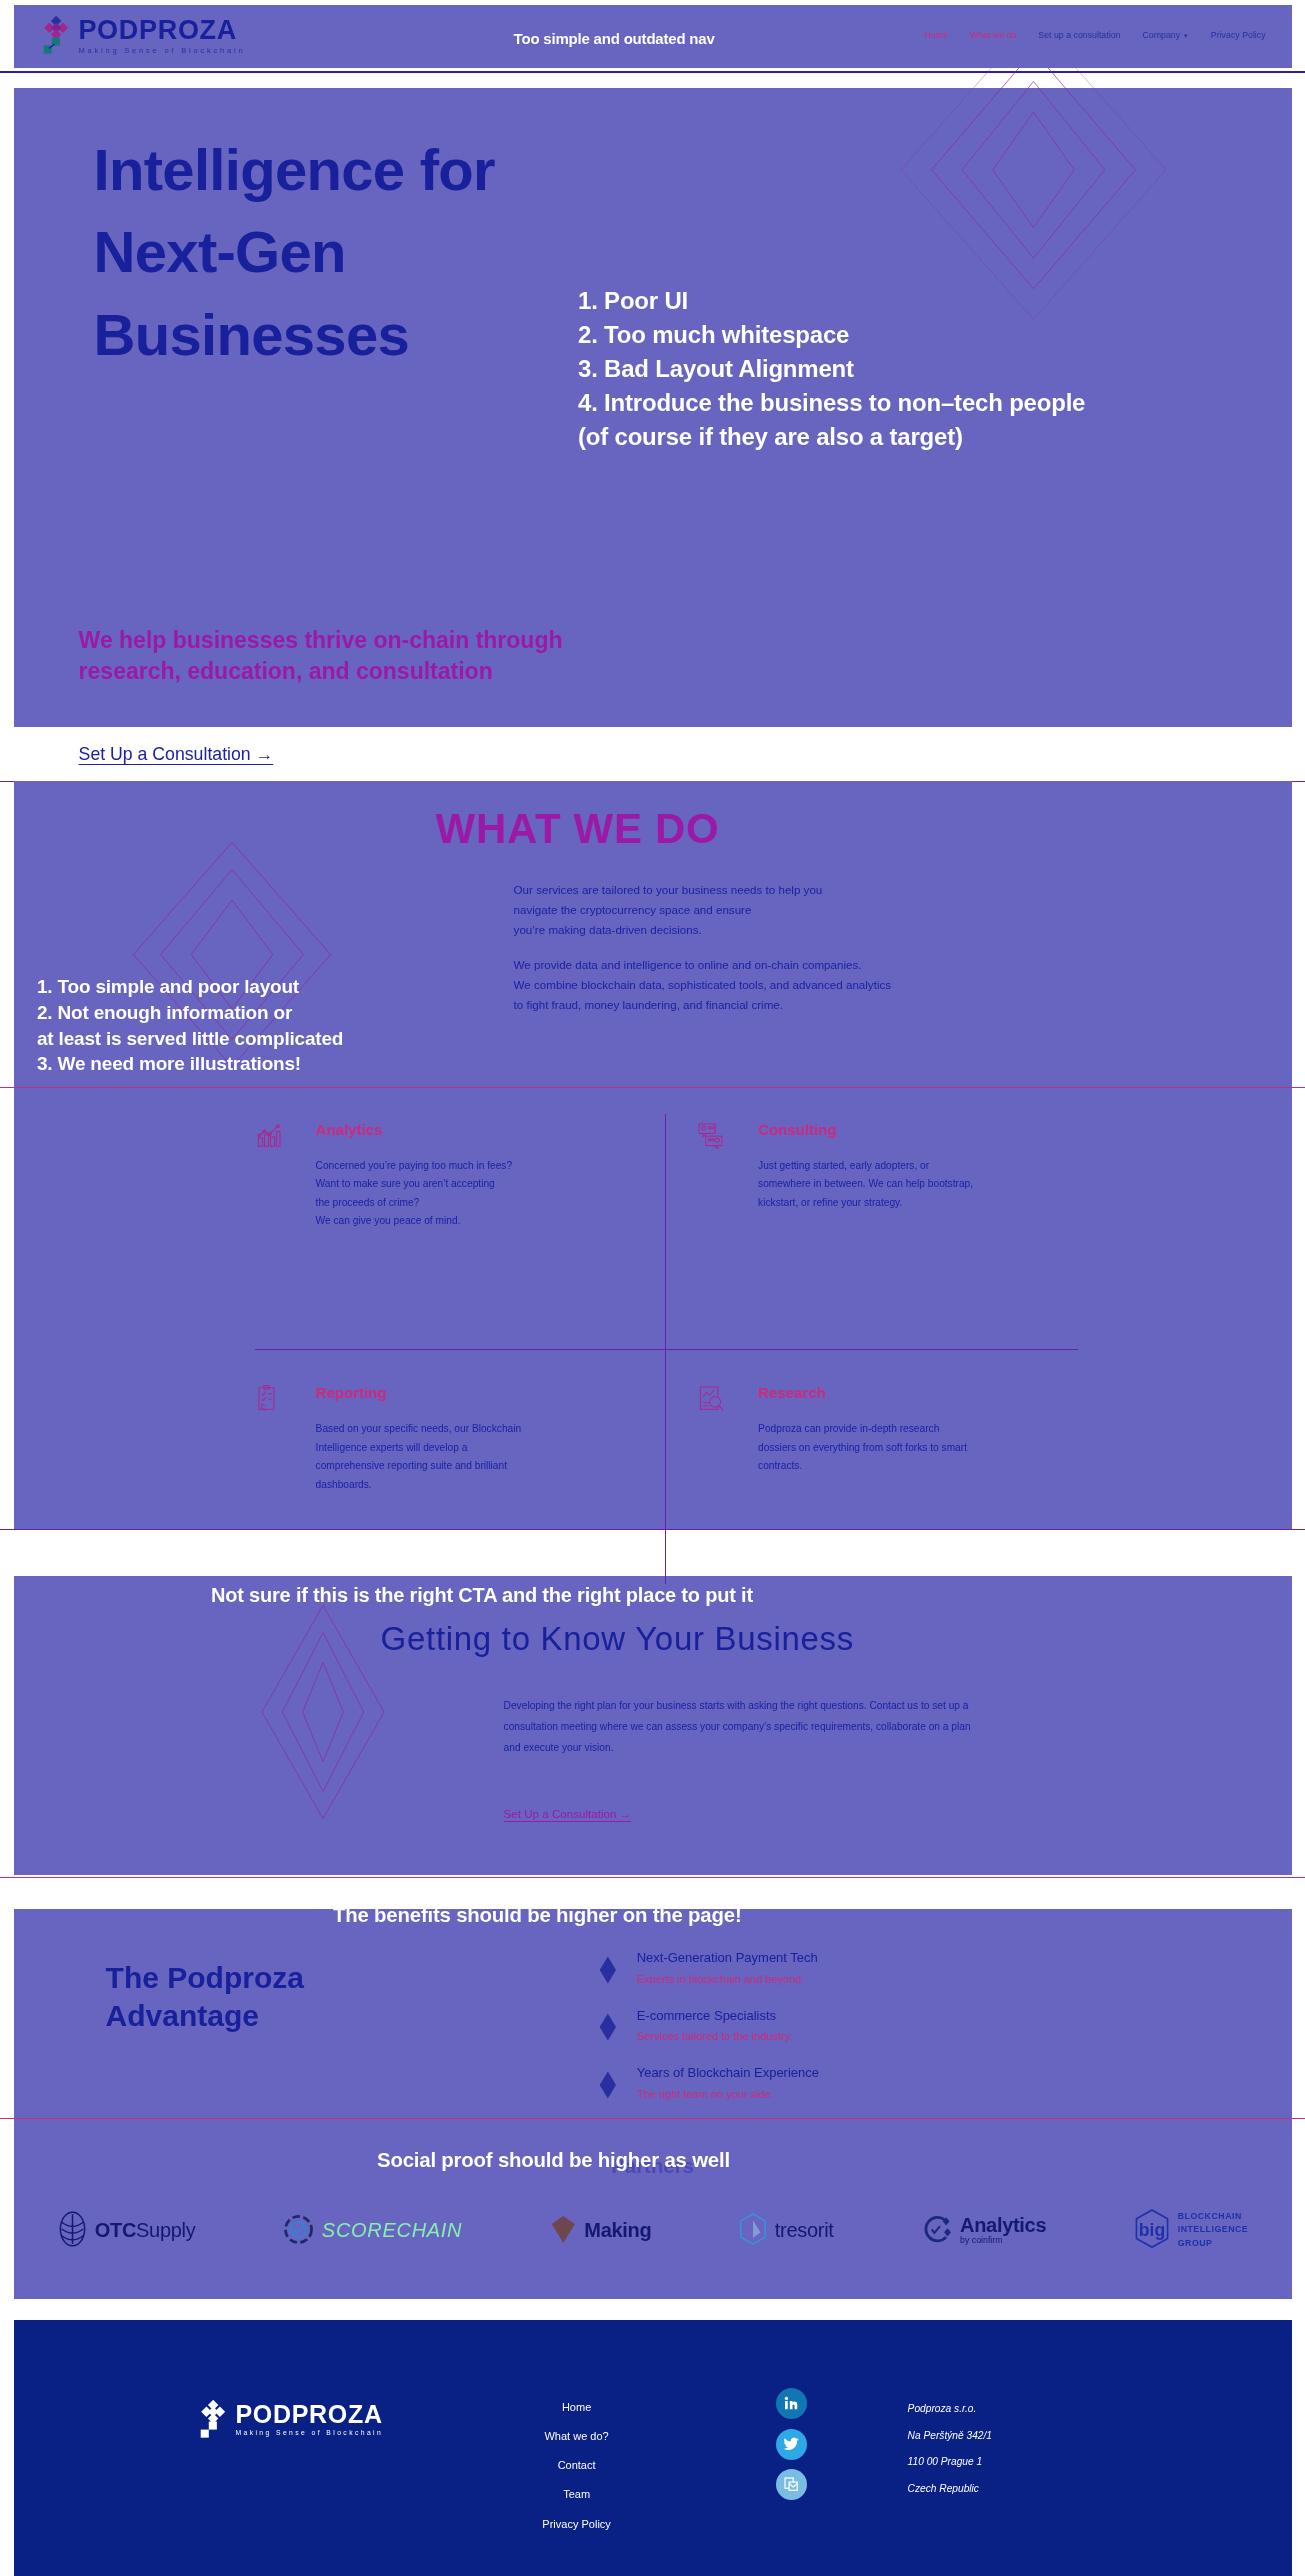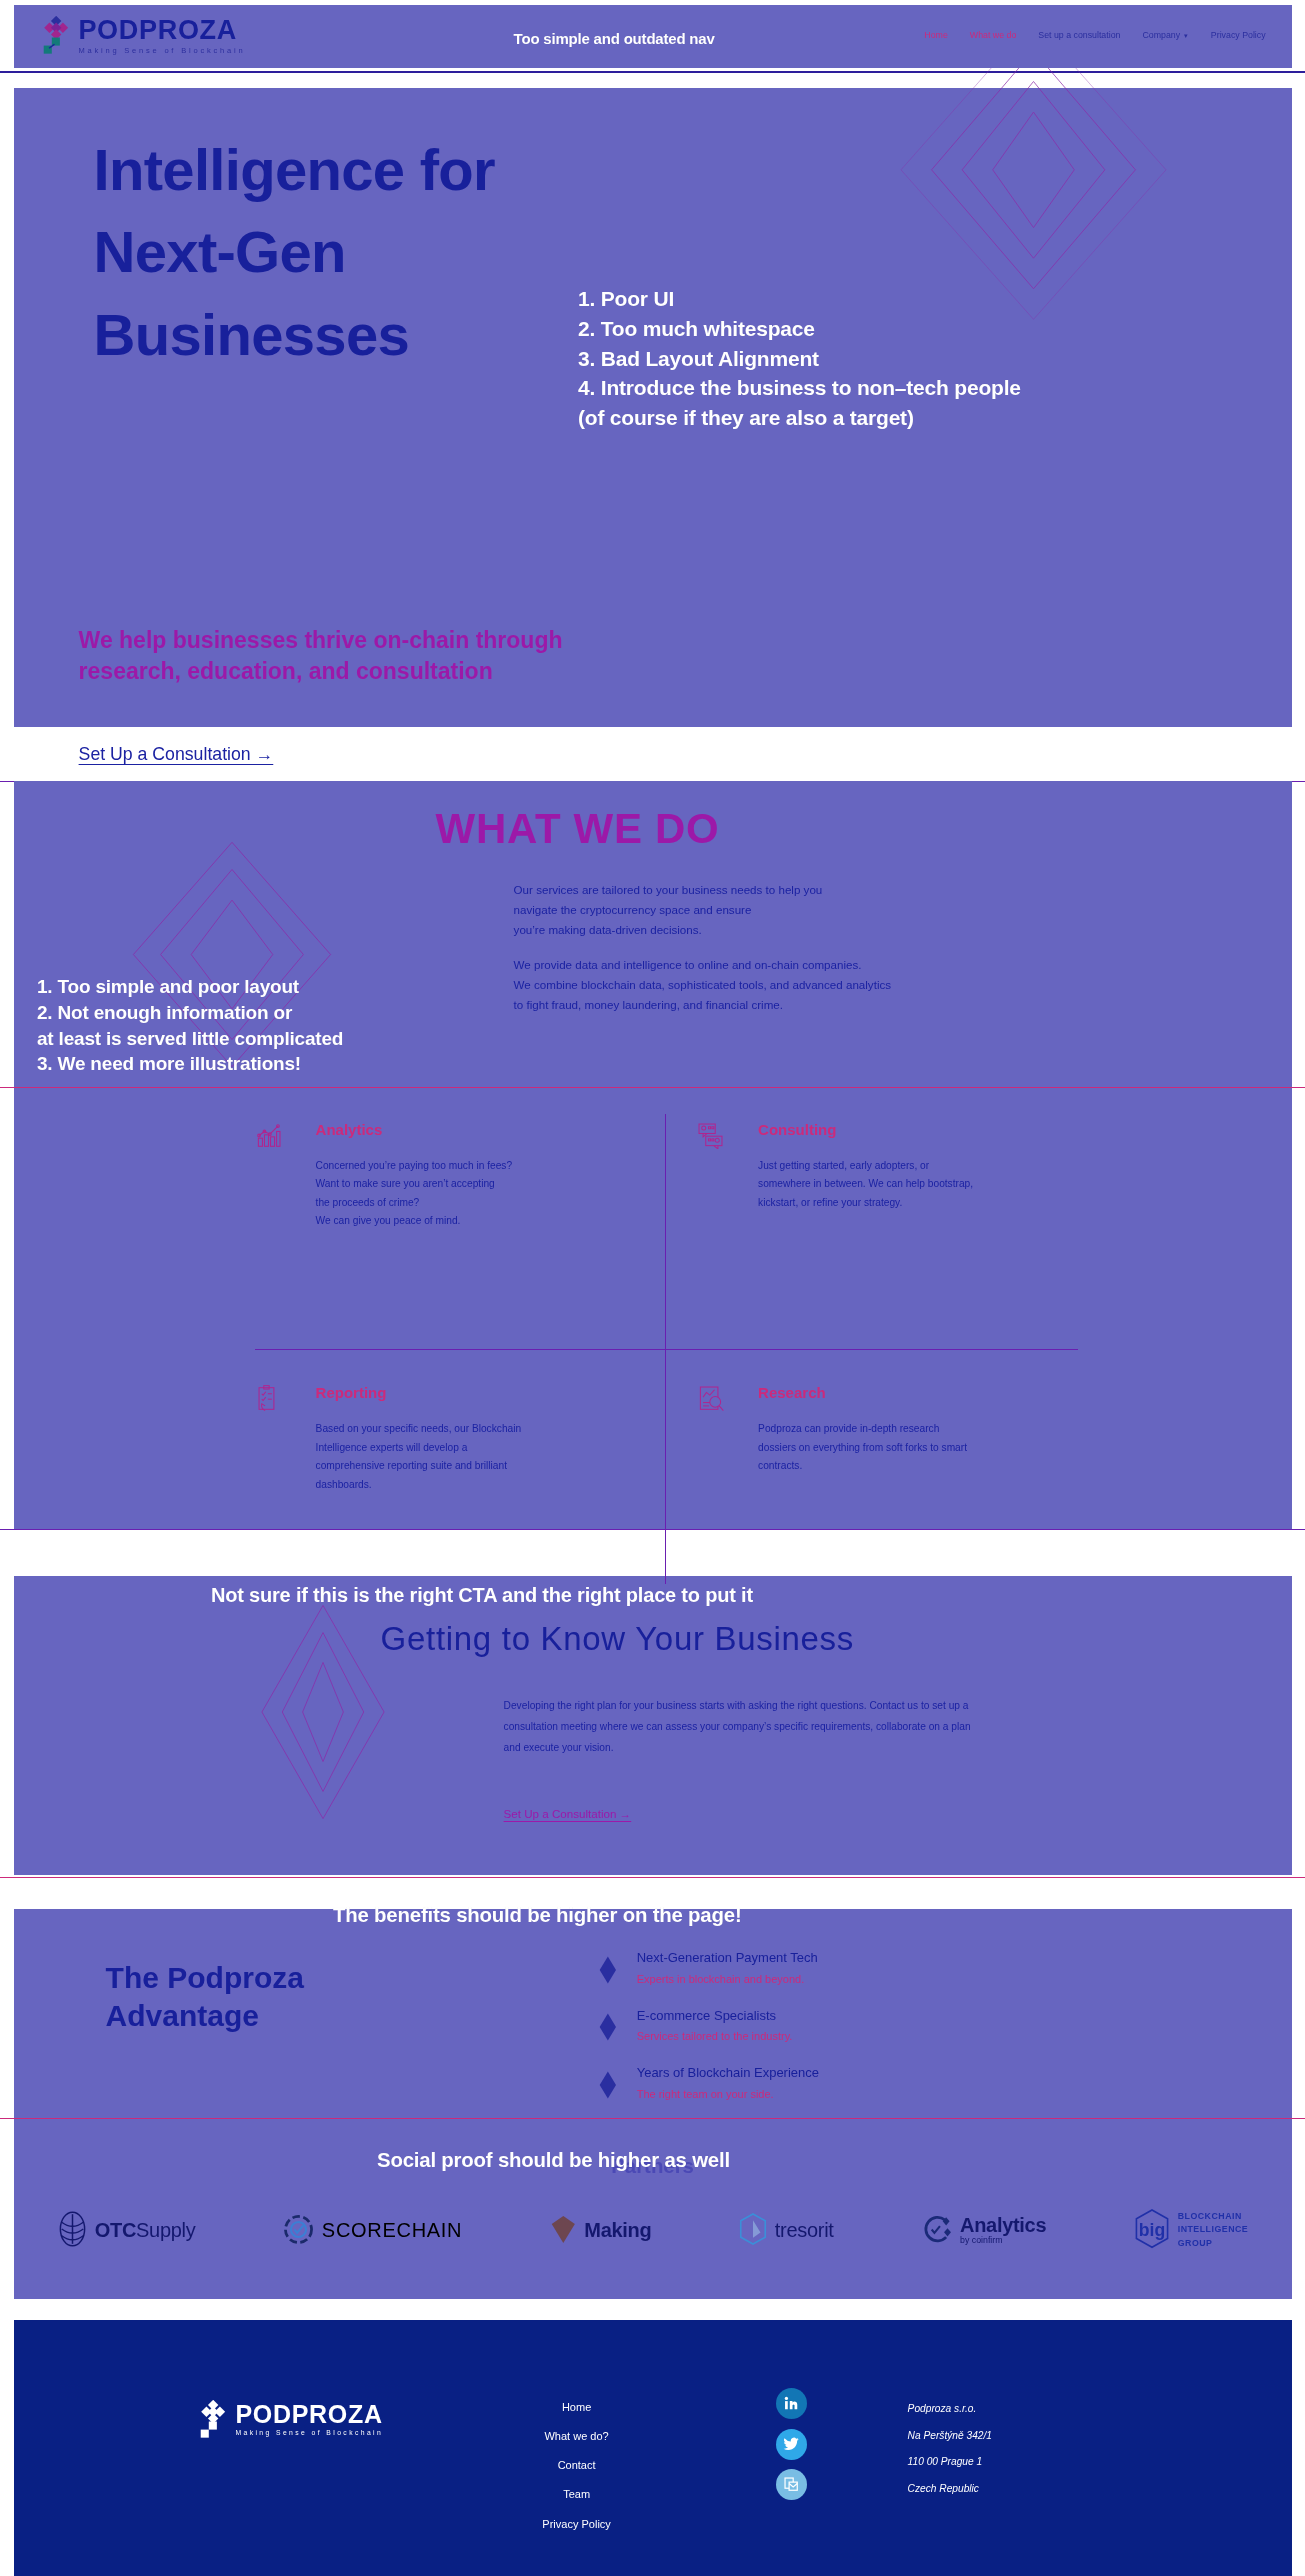--- a/index.html
+++ b/index.html
@@ -71,21 +71,21 @@
   #nav a.accent { color: #cc2a7b; }
   .caret { font-size: 6.1px; margin-left: 2.7px; }
 
   
   #hero { top: 88px; height: 639px; }
   #hero-title {
     position: absolute; left: 80px; top: 41px;
     font-size: 58px; font-weight: bold; color: #18209b;
     line-height: 1.42; letter-spacing: -0.7px; z-index: 5;
   }
-  #hero-annot { left: 578px; top: 284px; font-size: 21px; line-height: 1.42; }
+  #hero-annot { left: 578px; top: 284px; font-size: 24px; line-height: 1.42; }
   #hero-sub {
     position: absolute; left: 65px; top: 537px;
     font-size: 23px; font-weight: bold; color: #9c19a8;
     line-height: 1.36; z-index: 5;
   }
   #hero-cta {
     position: absolute; left: 65px; top: 656px;
     font-size: 17.7px; color: #1b22a2; text-decoration: underline;
     text-underline-offset: 4.1px; z-index: 5;
   }
@@ -161,21 +161,21 @@
     position: absolute; left: 0; right: 0; top: 23px; text-align: center;
     font-size: 20.4px; color: #4b49b5; z-index: 2; font-weight: bold;
   }
   #logos {
     position: absolute; left: 0; top: 76px; width: 1278px;
     display: flex; justify-content: space-around; align-items: center; z-index: 5;
   }
   .plogo { display: flex; align-items: center; gap: 6.8px; }
   .plogo-name { font-size: 20px; color: #14186e; font-weight: bold; letter-spacing: -0.3px;}
   .plogo-name .thin { font-weight: normal; }
-  .plogo-name.blue { color: #000000; font-weight: normal; letter-spacing: 0.7px;}
+  .plogo-name.blue { color: #86efac; font-weight: normal; letter-spacing: 0.7px; font-style: italic;}
   .plogo-name.serifish { font-weight: bold; }
   .plogo-stack { display: flex; flex-direction: column; line-height: 1.1; }
   .plogo-sub { font-size: 8.8px; color: #14186e; }
   .big-lines { font-size: 8.8px; font-weight: bold; color: #2030a8; line-height: 1.55; letter-spacing: 0.5px;}
 
   
   #footer {
     position: absolute; left: 13.6px; top: 2320px;
     width: 1278px; height: 256px; background: #092084;
   }

